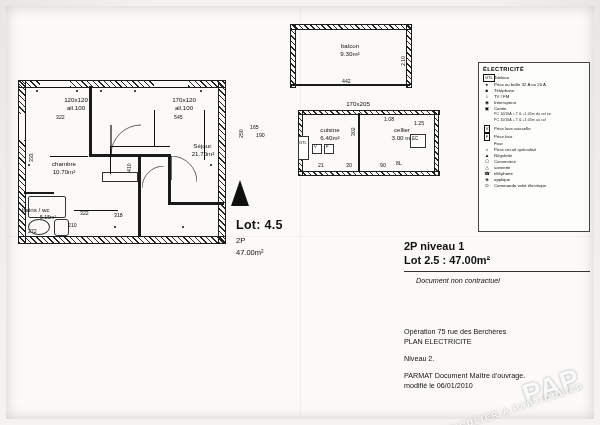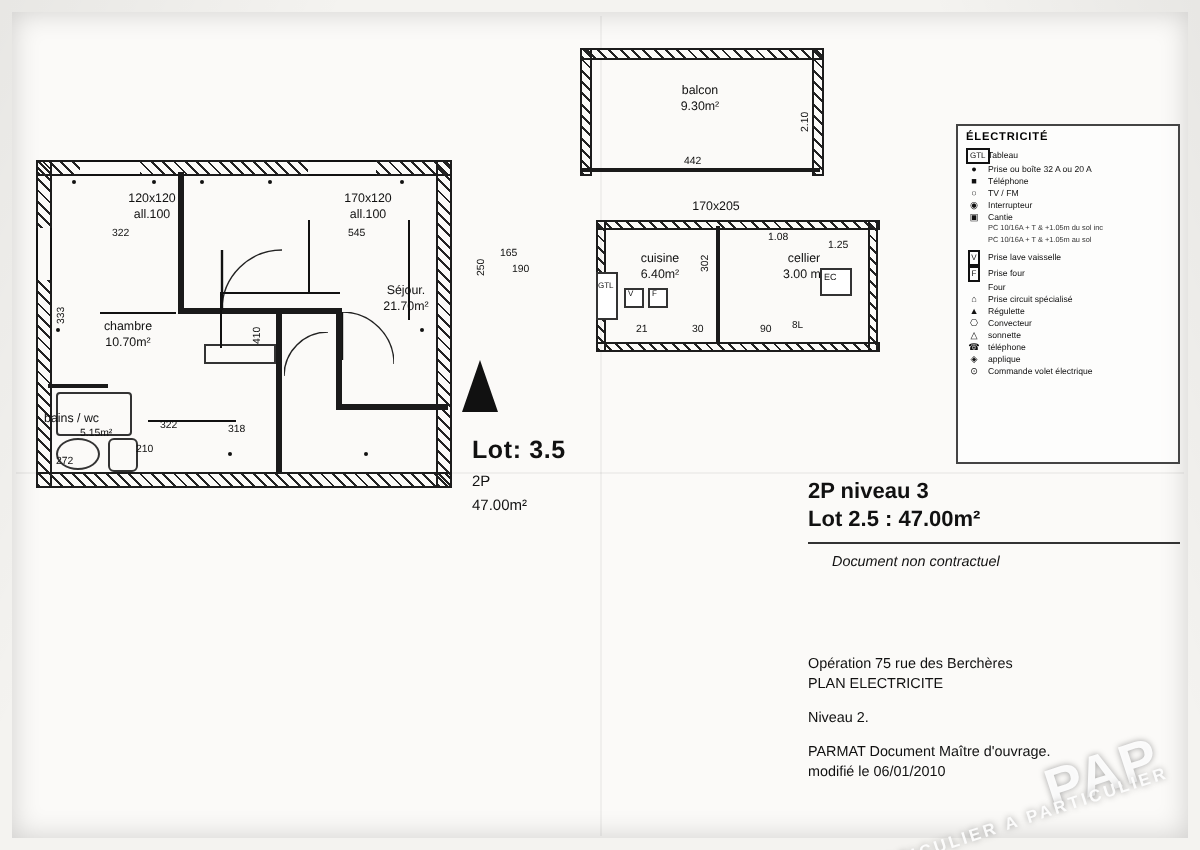--- a/index.html
+++ b/index.html
@@ -244,21 +244,21 @@
   <div class="dim" style="left:92px;top:16px;">1.08</div>
   <div class="dim" style="left:122px;top:20px;">1.25</div>
   <div class="dim-v" style="left:58px;top:36px;">302</div>
 </div>
 
 <div class="north">
   <div class="tri"></div>
 </div>
 
 <div id="lot-box">
-  <div class="lot-main">Lot: 3.5</div>
+  <div class="lot-main">Lot: 4.5</div>
   <div class="lot-sub">2P</div>
   <div class="lot-area">47.00m²</div>
 </div>
 
 <div id="legend">
   <div class="lg-title">ÉLECTRICITÉ</div>
 
   <div class="lg-row">
     <span class="lg-mark"><span class="lg-box">GTL</span></span>
     <span>Tableau</span>
@@ -322,21 +322,21 @@
     <span class="lg-mark">◈</span>
     <span>applique</span>
   </div>
   <div class="lg-row">
     <span class="lg-mark">⊙</span>
     <span>Commande volet électrique</span>
   </div>
 </div>
 
 <div id="cartouche">
-  <div class="ct-t1">2P niveau 3</div>
+  <div class="ct-t1">2P niveau 1</div>
   <div class="ct-t2">Lot 2.5 : 47.00m²</div>
   <hr>
   <div class="ct-ital">Document non contractuel</div>
 
   <div style="margin-top:42px;">
     <div class="ct-line">Opération 75 rue des Berchères</div>
     <div class="ct-line">PLAN ELECTRICITE</div>
     <div class="ct-gap"></div>
     <div class="ct-line">Niveau 2.</div>
     <div class="ct-gap"></div>

